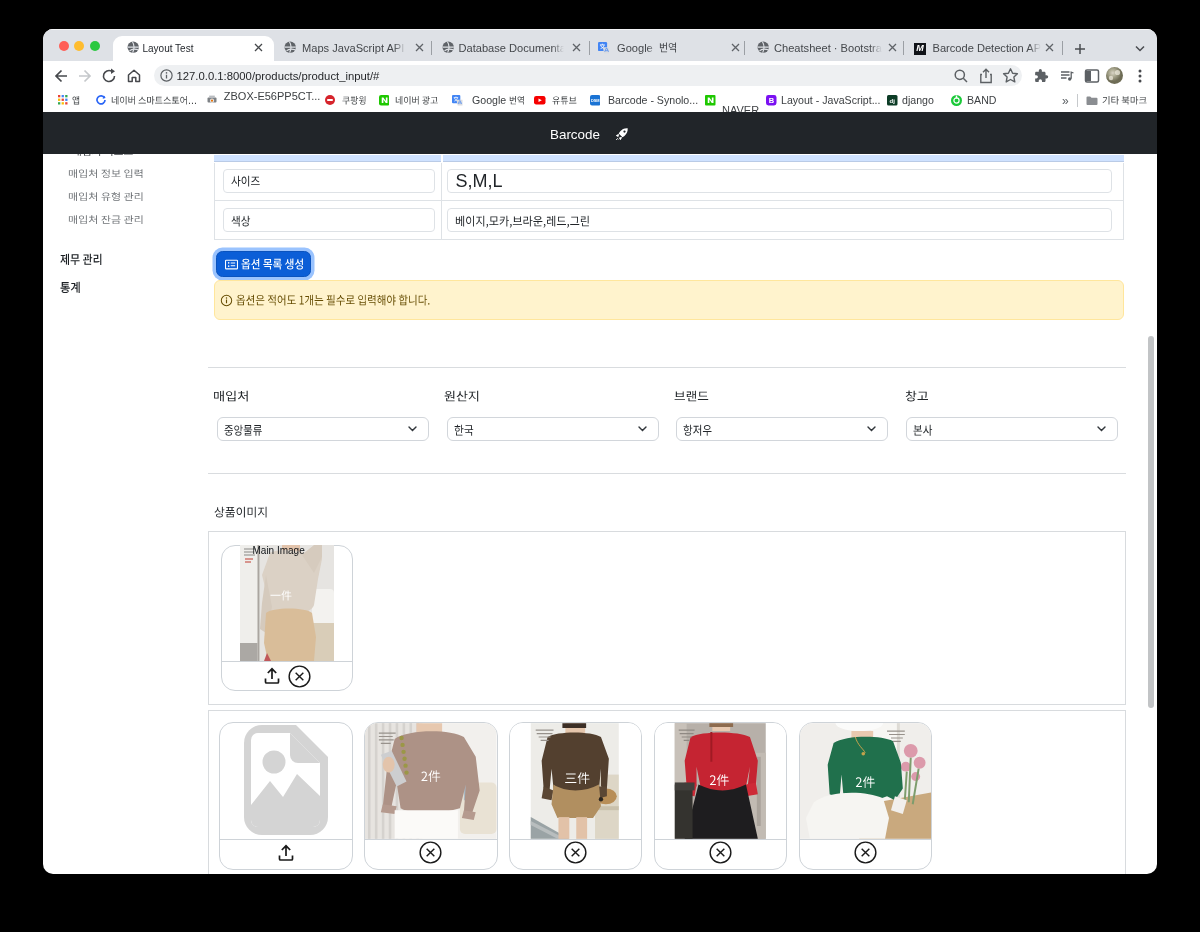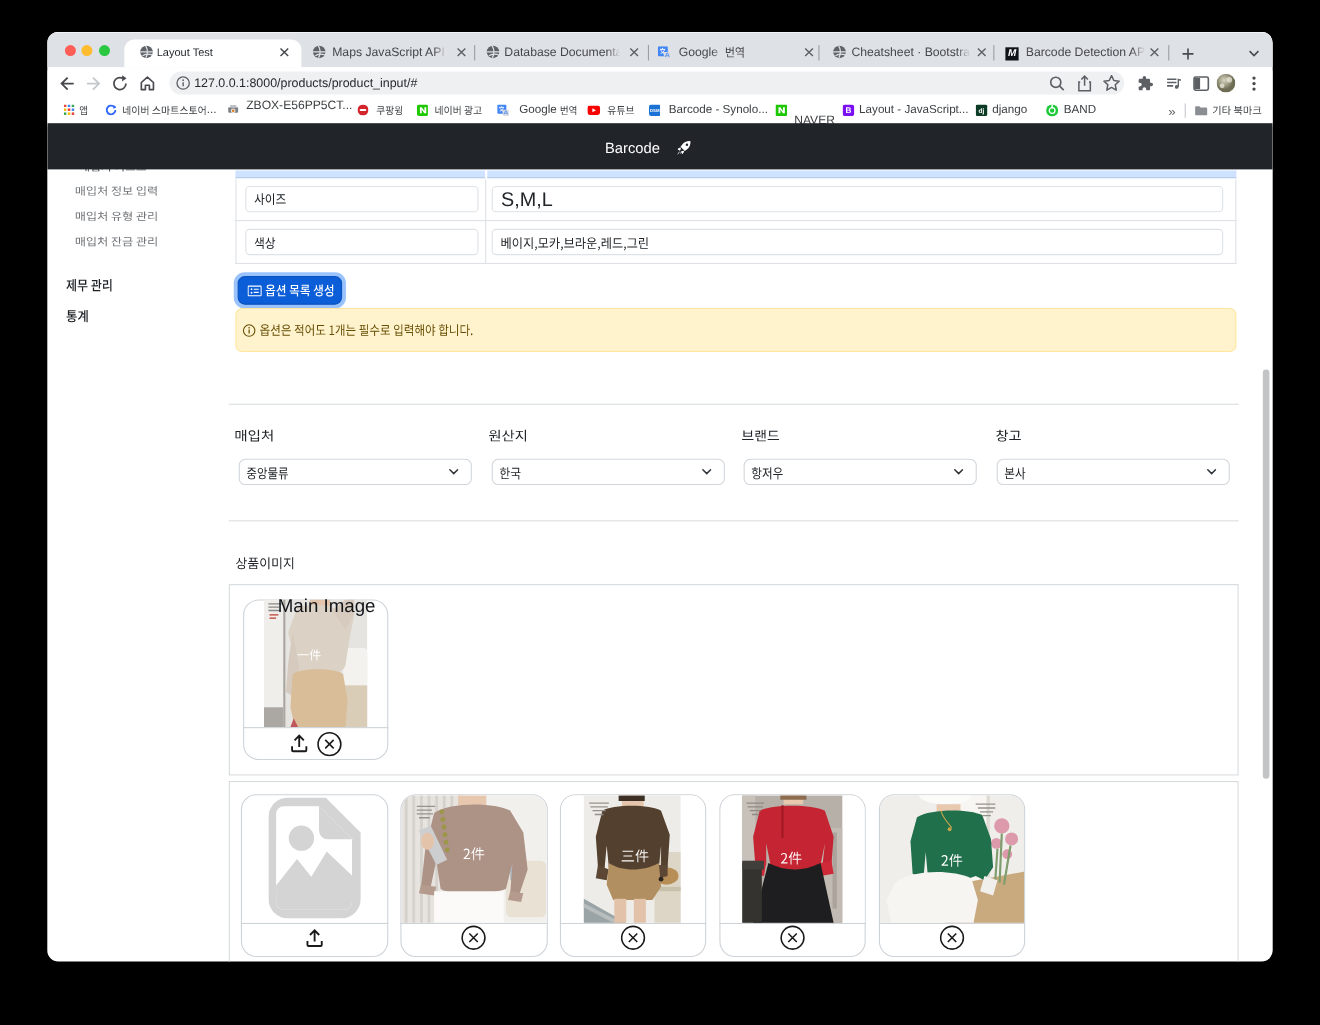--- a/index.html
+++ b/index.html
@@ -367,21 +367,21 @@
 <g stroke="#8a8886" stroke-width="1.2">
           <path d="M4 4 h12 M4 7 h10 M4 10 h11"></path>
         </g>
 <g stroke="#c03a30" stroke-width="1.2">
           <path d="M5 14 h8 M5 17 h6"></path>
         </g>
 <g transform="translate(30,54.5)">
           <path d="M0.5 -4.7V-3.8H10.6V-4.7Z M14.5 -3.8V-2.9H17.6V0.9H18.5V-2.9H21.5V-3.8H18.5V-6.2H21.0V-7.0H18.5V-9.1H17.6V-7.0H16.2C16.3 -7.5 16.4 -8.0 16.5 -8.5L15.8 -8.7C15.5 -7.2 15.0 -5.8 14.4 -4.9C14.6 -4.8 14.9 -4.6 15.1 -4.5C15.4 -5.0 15.7 -5.5 15.9 -6.2H17.6V-3.8ZM13.9 -9.2C13.4 -7.5 12.4 -5.9 11.4 -4.8C11.5 -4.6 11.7 -4.2 11.8 -4.0C12.2 -4.4 12.5 -4.8 12.8 -5.3V0.9H13.6V-6.6C14.0 -7.3 14.4 -8.2 14.7 -9.0Z" fill="#fff"></path>
         </g>
 </svg>
-<div class="abs" style="left:209.5px;top:514.7px;font-size:17px;line-height:16px;color:#101418">Main Image</div>
+<div class="abs" style="left:209.5px;top:514.7px;font-size:10px;line-height:16px;color:#101418">Main Image</div>
 <div class="abs" style="left:178px;top:632.0px;width:132px;height:1px;background:#ced3d8"></div>
 <svg class="abs" style="left:219px;top:637.5px" width="20" height="20" viewBox="0 0 20 20">
         <path d="M3.5 12.5 V16 a1 1 0 0 0 1 1 h11 a1 1 0 0 0 1 -1 V12.5" stroke="#1a1a1a" stroke-width="1.7" fill="none"></path>
         <path d="M10 13 V3.5 M5.8 7 L10 2.8 L14.2 7" stroke="#1a1a1a" stroke-width="1.7" fill="none"></path>
       </svg>
 <svg class="abs" style="left:245.0px;top:636.0px" width="23.0" height="23.0" viewBox="0 0 24 24">
         <circle cx="12" cy="12" r="10.8" stroke="#1a1a1a" stroke-width="1.5" fill="none"></circle>
         <path d="M8 8 L16 16 M16 8 L8 16" stroke="#1a1a1a" stroke-width="1.5"></path>
       </svg>
 <div class="abs" style="left:176.3px;top:693.5px;width:133.5px;height:148px;border:1px solid #ced3d8;border-radius:14px;background:#fff"></div>

